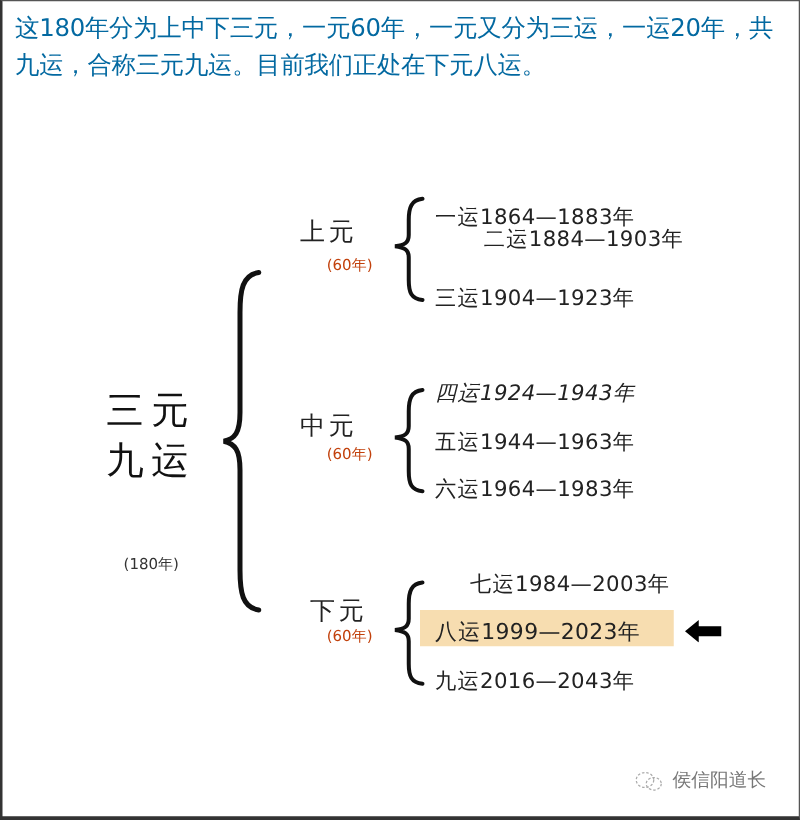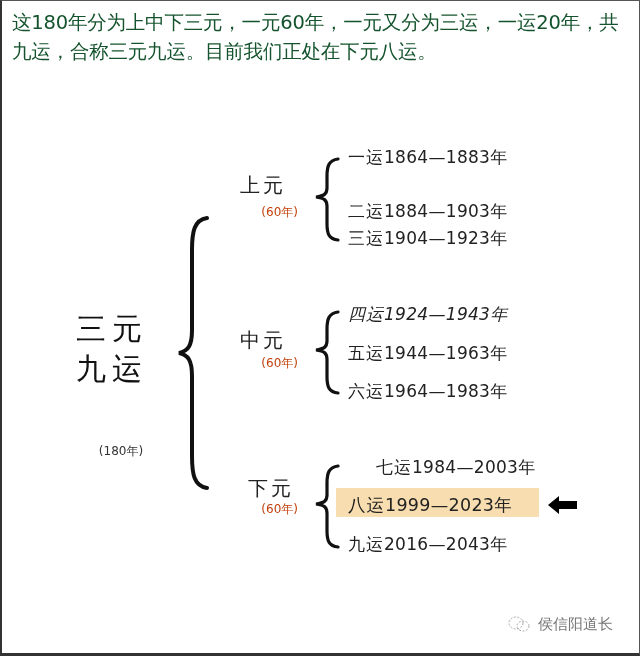--- a/index.html
+++ b/index.html
@@ -1,33 +1,33 @@
 <!DOCTYPE html>
 <html><head>
 <meta charset="utf-8">
 <style>
   html, body { margin: 0; padding: 0; background: #ffffff; }
   body { width: 640px; height: 656px; position: relative; overflow: hidden;
          font-family: "DejaVu Sans", "Liberation Sans", sans-serif; color: #1a1a1a; }
   .frame { position: absolute; left: 0; top: 0; width: 640px; height: 656px; box-sizing: border-box;
            border-left: 2px solid #333; border-bottom: 3px solid #333; border-right: 1px solid #555; border-top: 1px solid #555; }
   .intro { position: absolute; left: 12px; top: 8px; width: 620px; font-size: 19.5px; line-height: 29px;
-           color: #14532d; letter-spacing: -0.2px; }
+           color: #0369a1; letter-spacing: -0.2px; }
   .svgwrap { position: absolute; left: 0; top: 0; }
-  .root-title { position: absolute; left: 76px; width: 90px; font-size: 30px;
+  .root-title { position: absolute; left: 76px; width: 90px; text-align: center; font-size: 30px;
                 line-height: 38px; letter-spacing: 6px; color: #111; font-family: "DejaVu Serif", serif; }
   .root-sub { position: absolute; left: 76px; width: 90px; text-align: center; font-size: 12px; color: #333; }
   .group-label { position: absolute; width: 70px; text-align: center; font-size: 20px; letter-spacing: 3px;
                  color: #222; font-family: "DejaVu Serif", serif; }
   .group-sub { position: absolute; width: 70px; text-align: right; font-size: 12px; color: #c2410c; }
   .item { position: absolute; left: 348px; font-size: 17px; color: #222; white-space: nowrap; letter-spacing: 0.3px; }
   .item .cn { font-family: "DejaVu Serif", serif; letter-spacing: 1px; }
   .highlight { position: absolute; left: 336px; top: 488px; width: 203px; height: 29px; background: #f7ddb0; }
   .arrow { position: absolute; left: 548px; top: 496px; }
-  .wm { position: absolute; left: 508px; top: 615px; font-size: 15px; color: #777; display: flex; gap: 8px; }
+  .wm { position: absolute; left: 508px; top: 615px; font-size: 15px; color: #777; display: flex; align-items: center; gap: 8px; }
 </style>
 </head>
 <body>
 
 <div class="frame"></div>
 
 <div class="intro">这180年分为上中下三元，一元60年，一元又分为三运，一运20年，共九运，合称三元九运。目前我们正处在下元八运。</div>
 
 <svg class="svgwrap" width="640" height="656">
 
@@ -46,22 +46,22 @@
 <div class="group-sub" style="left:228px; top:204px;">(60年)</div>
 
 <div class="group-label" style="left:228px; top:327px;">中元</div>
 <div class="group-sub" style="left:228px; top:355px;">(60年)</div>
 
 <div class="group-label" style="left:236px; top:475px;">下元</div>
 <div class="group-sub" style="left:228px; top:501px;">(60年)</div>
 
 <div class="highlight"></div>
 
-<div class="item" style="top:146px;text-align:center;"><span class="cn">一运</span><span>1864—1883年</span></div>
-<div class="item" style="top:200px;"><span class="cn">二运</span><span>1884—1903年</span></div>
+<div class="item" style="top:162px;text-align:center;"><span class="cn">一运</span><span>1864—1883年</span></div>
+<div class="item" style="top:180px;margin-left:39px;"><span class="cn">二运</span><span>1884—1903年</span></div>
 <div class="item" style="top:227px;"><span class="cn">三运</span><span>1904—1923年</span></div>
 
 <div class="item" style="top:303px;font-style:italic;"><span class="cn">四运</span><span>1924—1943年</span></div>
 <div class="item" style="top:342px;text-align:center;"><span class="cn">五运</span><span>1944—1963年</span></div>
 <div class="item" style="top:380px;"><span class="cn">六运</span><span>1964—1983年</span></div>
 
 <div class="item" style="top:456px;margin-left:28px;"><span class="cn">七运</span><span>1984—2003年</span></div>
 <div class="item" style="top:493px; font-size:17.5px;"><span class="cn">八运</span><span>1999—2023年</span></div>
 <div class="item" style="top:533px;"><span class="cn">九运</span><span>2016—2043年</span></div>
 

